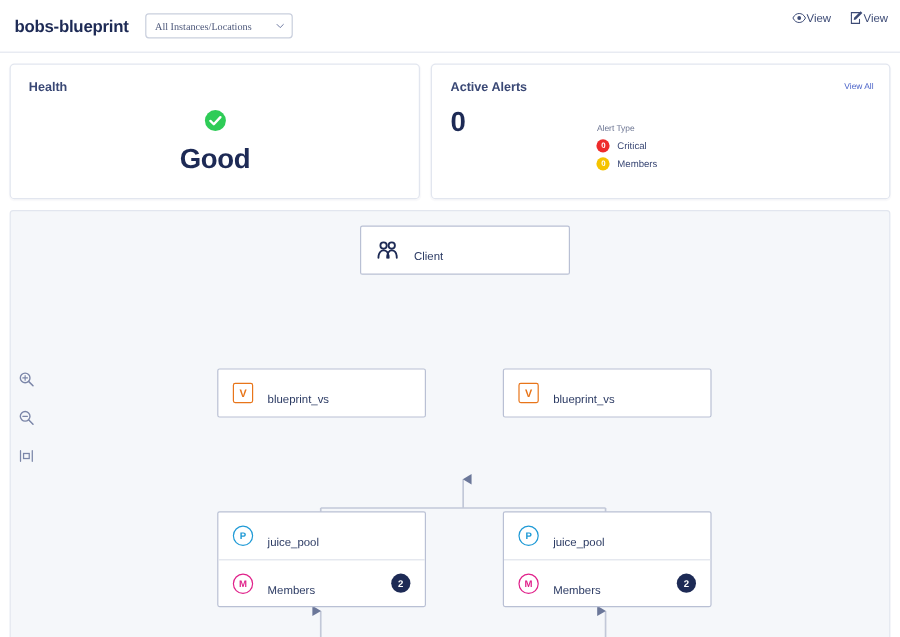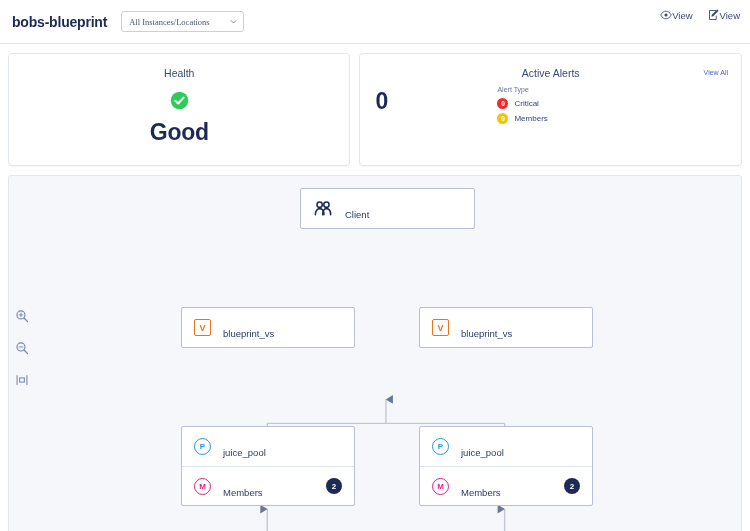--- a/index.html
+++ b/index.html
@@ -65,39 +65,39 @@
   .card {
     background: #fff;
     border: 1px solid #e2e6ef;
     border-radius: 4px;
     height: 113px;
     position: relative;
     box-shadow: 0 1px 1px rgba(30,40,80,0.03);
   }
   .card.health { width: 365px; padding: 13px 15px; }
   .card.alerts { width: 408px; padding: 13px 15px; }
-  .card-title { font-size: 10.5px; color: #3a4875; font-weight: normal; text-align: center; }
+  .card-title { font-size: 10.5px; color: #3a4875; font-weight: bold; }
 
   .health-row { display: flex; align-items: center; gap: 9px; margin-top: 12px; flex-direction: column; }
   .check-circle { width: 19px; height: 19px; flex: none; }
   .health-value {
     font-size: 23px; font-weight: bold; color: #1d2a55; letter-spacing: -0.3px;
   }
 
   .view-all {
     position: absolute; right: 13px; top: 15px;
     font-size: 7px; color: #4a63c8; cursor: pointer;
   }
   .alert-count {
     font-size: 23px; font-weight: bold; color: #1d2a55;
     margin-top: 9px;
   }
   .alert-legend {
     position: absolute;
-    left: 137px; top: 32px;
+    left: 137px; top: 50px;
   }
   .alert-type-label { font-size: 7px; color: #6a7391; margin-bottom: 5px; }
   .alert-row { display: flex; align-items: center; gap: 6px; margin-bottom: 4px; }
   .alert-badge {
     width: 11px; height: 11px; border-radius: 50%;
     display: flex; align-items: center; justify-content: center;
     font-size: 6.5px; font-weight: bold; color: #fff; flex: none;
   }
   .alert-name { font-size: 8px; color: #3a4875; }
 

